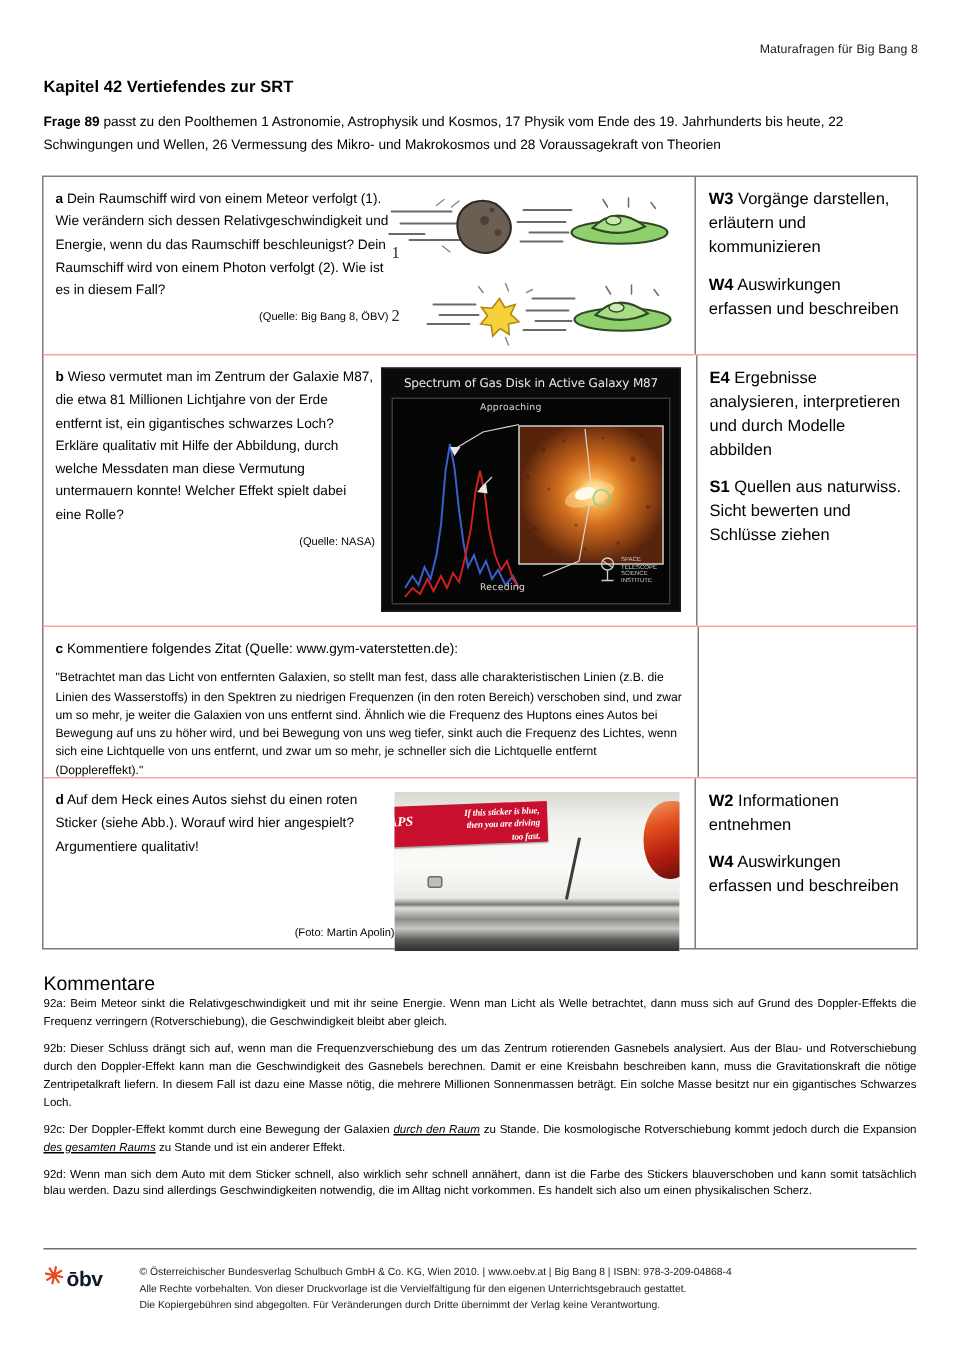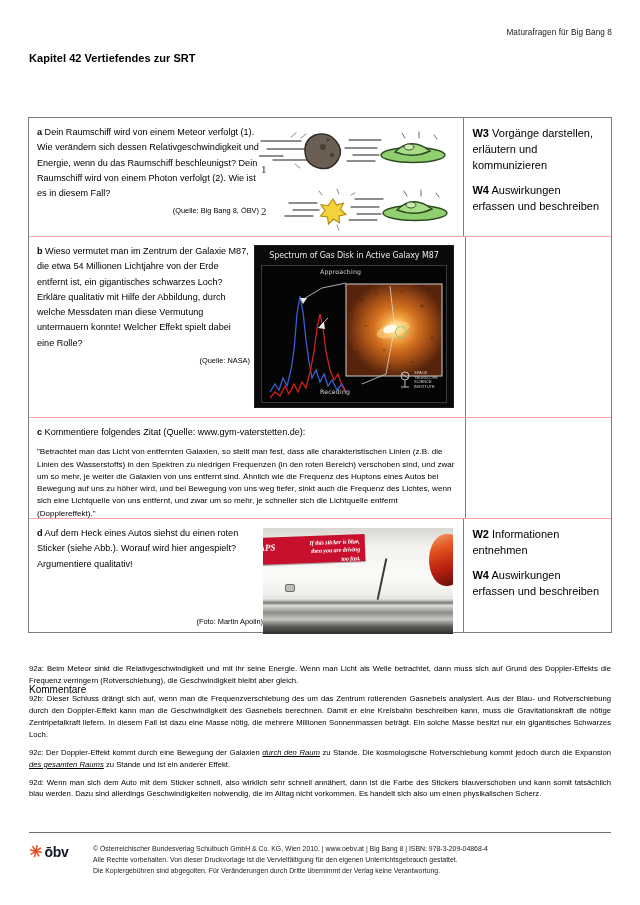--- a/index.html
+++ b/index.html
@@ -239,22 +239,22 @@
     width: 8px; height: 6px;
     border-radius: 2px;
     background: #bfbdb8;
     border: 1px solid #6e6c68;
   }
 
   
   .komm-head {
     position: absolute;
     left: 29px;
-    top: 684px;
-    font-size: 10px;
+    top: 648px;
+    font-size: 13px;
   }
   .komm {
     position: absolute;
     left: 29px;
     top: 663px;
     width: 582px;
     font-size: 7.7px;
     line-height: 1.55;
     text-align: justify;
   }
@@ -311,20 +311,21 @@
 </style>
 </head>
 <body>
 
 <div class="page">
 
   <div class="running-head">Maturafragen für Big Bang 8</div>
 
   <div class="chapter-title">Kapitel 42 Vertiefendes zur SRT</div>
 
+  <div class="intro"><b>Frage 89</b><span> passt zu den Poolthemen 1 Astronomie, Astrophysik und Kosmos, 17 Physik vom Ende des 19. Jahrhunderts bis heute, 22 Schwingungen und Wellen, 26 Vermessung des Mikro- und Makrokosmos und 28 Voraussagekraft von Theorien</span></div>
 
   <div class="qtable">
 
     <div class="qrow rowA">
       <div class="qleft">
         <div class="col-text">
           <div class="qtext"><span class="lbl">a</span><span> Dein Raumschiff wird von einem Meteor verfolgt (1). Wie verändern sich dessen Relativgeschwindigkeit und Energie, wenn du das Raumschiff beschleunigst? Dein Raumschiff wird von einem Photon verfolgt (2). Wie ist es in diesem Fall?</span></div>
           <div class="source">(Quelle: Big Bang 8, ÖBV)</div>
         </div>
         <div class="col-fig">
@@ -401,21 +402,21 @@
       </div>
       <div class="qright">
         <div class="comp"><b>W3</b><span> Vorgänge darstellen, erläutern und kommunizieren</span></div>
         <div class="comp"><b>W4</b><span> Auswirkungen erfassen und beschreiben</span></div>
       </div>
     </div>
 
     <div class="qrow rowB">
       <div class="qleft">
         <div class="col-text">
-          <div class="qtext"><span class="lbl">b</span><span> Wieso vermutet man im Zentrum der Galaxie M87, die etwa 54 Millionen Lichtjahre von der Erde entfernt ist, ein gigantisches schwarzes Loch? Erkläre qualitativ mit Hilfe der Abbildung, durch welche Messdaten man diese Vermutung untermauern konnte! Welcher Effekt spielt dabei eine Rolle?</span></div>
+          <div class="qtext"><span class="lbl">b</span><span> Wieso vermutet man im Zentrum der Galaxie M87, die etwa 81 Millionen Lichtjahre von der Erde entfernt ist, ein gigantisches schwarzes Loch? Erkläre qualitativ mit Hilfe der Abbildung, durch welche Messdaten man diese Vermutung untermauern konnte! Welcher Effekt spielt dabei eine Rolle?</span></div>
           <div class="source">(Quelle: NASA)</div>
         </div>
         <div class="col-fig">
           <div class="figB">
             <div class="title">Spectrum of Gas Disk in Active Galaxy M87</div>
             <div class="plot">
               <svg width="186" height="138" viewBox="0 0 186 138">
                 <rect x="0" y="0" width="186" height="138" fill="#050505"></rect>
 
                 <defs>
@@ -471,20 +472,24 @@
                 </svg>
                 <div>SPACE</div>
                 <div>TELESCOPE</div>
                 <div>SCIENCE</div>
                 <div>INSTITUTE</div>
               </div>
             </div>
           </div>
         </div>
       </div>
+      <div class="qright">
+        <div class="comp"><b>E4</b><span> Ergebnisse analysieren, interpretieren und durch Modelle abbilden</span></div>
+        <div class="comp"><b>S1</b><span> Quellen aus naturwiss. Sicht bewerten und Schlüsse ziehen</span></div>
+      </div>
     </div>
 
     <div class="qrow rowC">
       <div class="qleft">
         <div class="qtext"><span class="lbl">c</span><span> Kommentiere folgendes Zitat (Quelle: www.gym-vaterstetten.de):</span></div>
         <div class="quote">"Betrachtet man das Licht von entfernten Galaxien, so stellt man fest, dass alle charakteristischen Linien (z.B. die Linien des Wasserstoffs) in den Spektren zu niedrigen Frequenzen (in den roten Bereich) verschoben sind, und zwar um so mehr, je weiter die Galaxien von uns entfernt sind. Ähnlich wie die Frequenz des Huptons eines Autos bei Bewegung auf uns zu höher wird, und bei Bewegung von uns weg tiefer, sinkt auch die Frequenz des Lichtes, wenn sich eine Lichtquelle von uns entfernt, und zwar um so mehr, je schneller sich die Lichtquelle entfernt (Dopplereffekt)."</div>
       </div>
     </div>
 
     <div class="qrow rowD">

